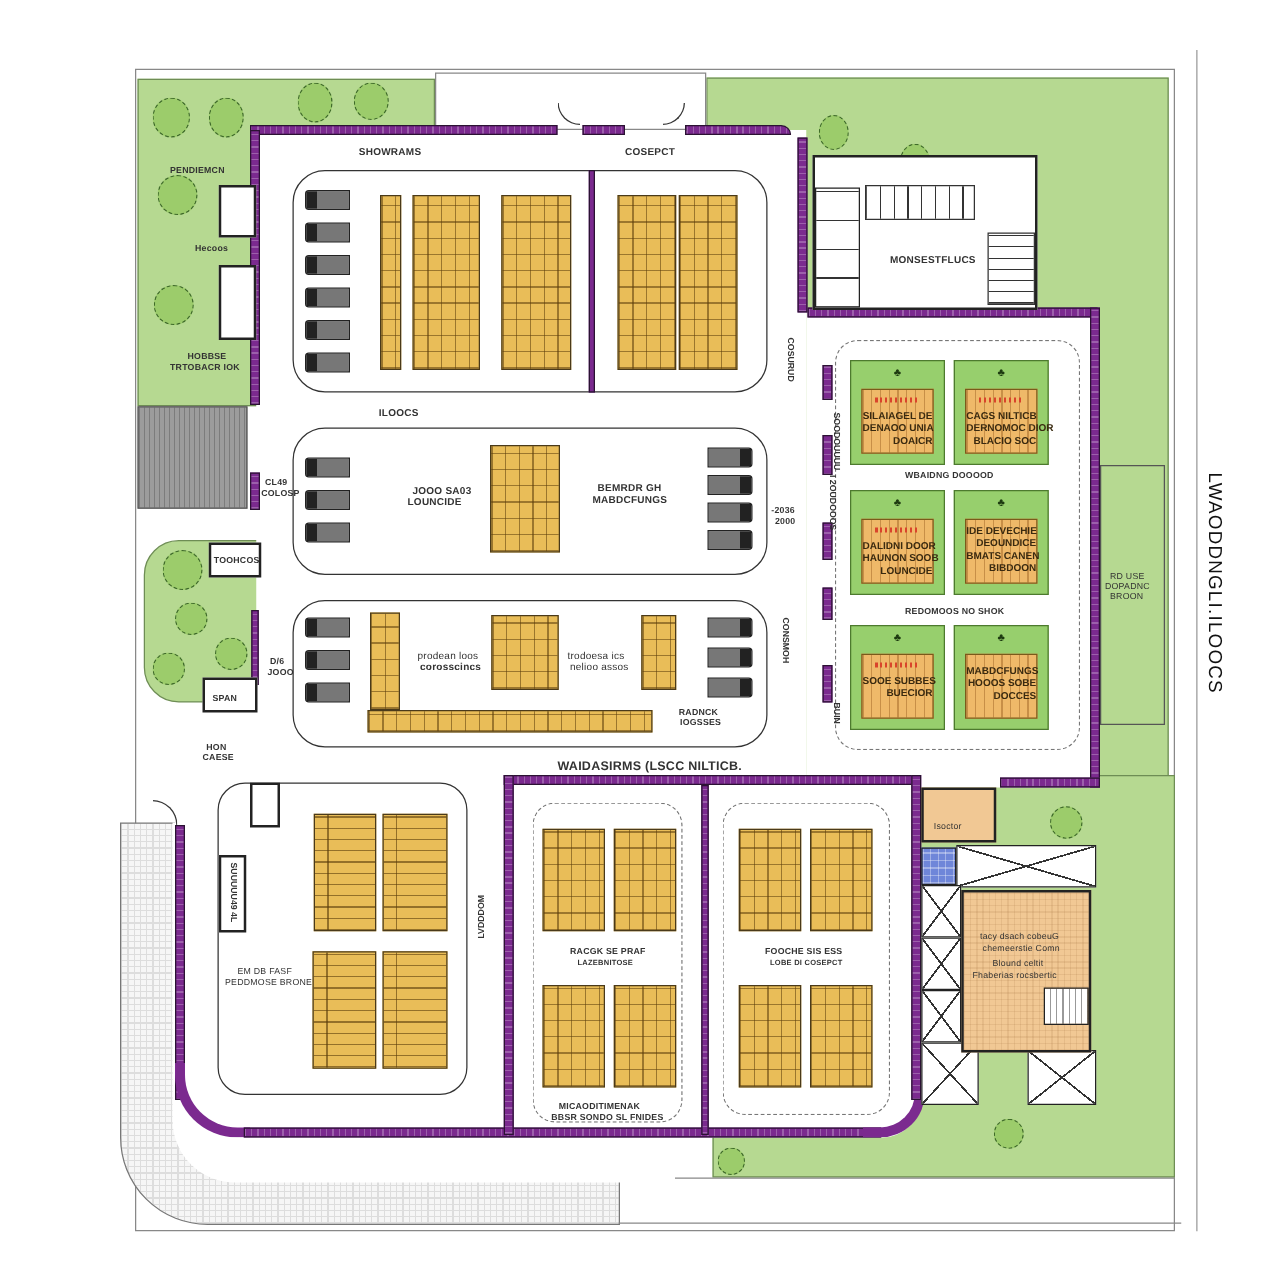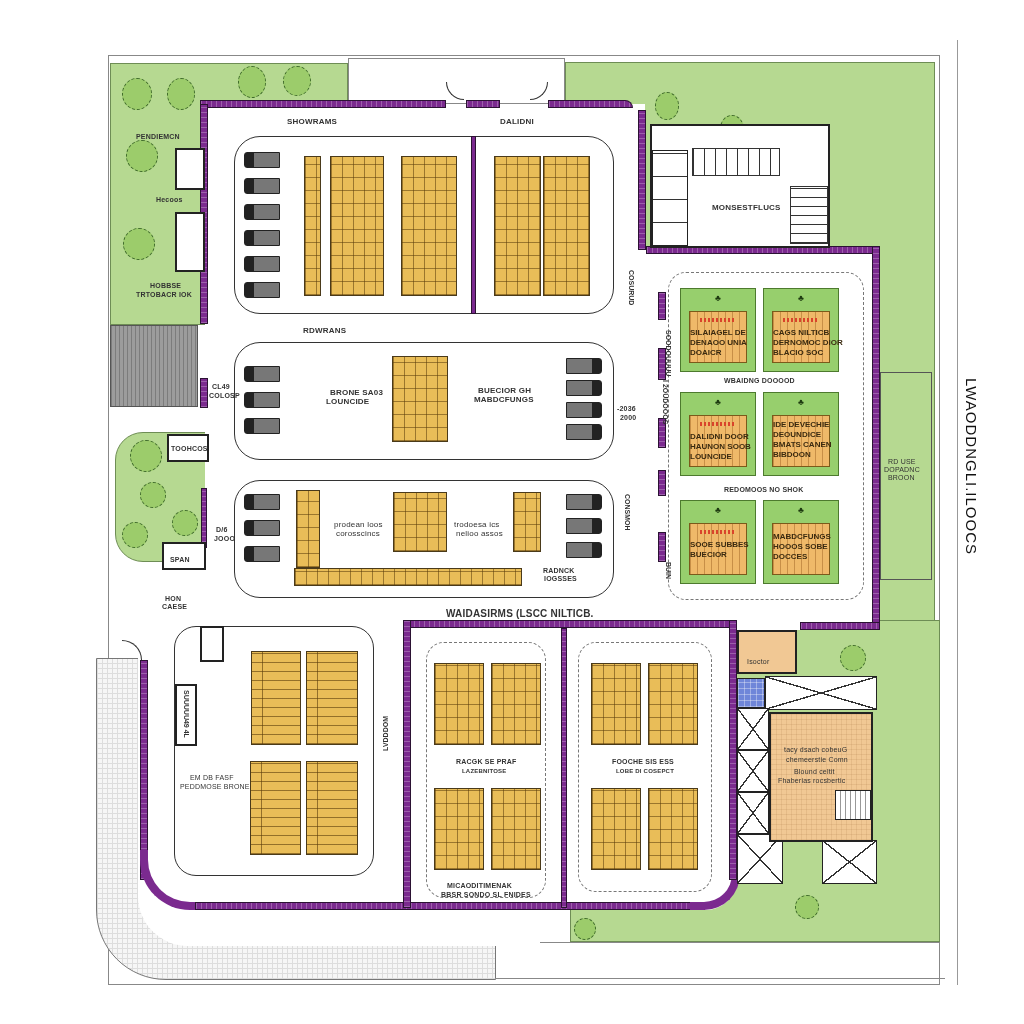--- a/index.html
+++ b/index.html
@@ -18,21 +18,21 @@
                          repeating-linear-gradient(0deg,rgba(90,60,10,0.55) 0 1px,transparent 1px 13px);}
   .rackh{position:absolute;box-sizing:border-box;border:1.5px solid #4a3a1a;background-color:#e9bd58;
         background-image:repeating-linear-gradient(0deg,rgba(90,60,10,0.6) 0 1px,transparent 1px 9px),
                          linear-gradient(90deg,transparent 10px,rgba(90,60,10,0.6) 10px 11px,transparent 11px);}
   .dock{position:absolute;width:36px;height:16px;border:1.5px solid #222;border-radius:3px 0 0 3px;background:linear-gradient(90deg,#222 0 9px,#777 9px);box-sizing:border-box;}
   .dock.r{border-radius:0 3px 3px 0;background:linear-gradient(270deg,#222 0 9px,#777 9px);}
   .plot{position:absolute;box-sizing:border-box;border:1.5px solid #4d7a2e;background:#97cf6d;}
   .plot .inner{position:absolute;left:8px;right:8px;top:22px;bottom:8px;border:1px solid #7a5a1a;background-color:#efb969;
         background-image:repeating-linear-gradient(90deg,rgba(140,80,20,0.4) 0 1px,transparent 1px 7px);}
   .plot .tag{position:absolute;left:0;right:0;top:4px;text-align:center;font-size:9px;color:#1d3a10;}
-  .plot .txt{position:absolute;left:0;right:0;top:16px;font-size:8px;font-weight:bold;color:#3a2a10;text-align:left;line-height:10px;}
+  .plot .txt{position:absolute;left:0;right:0;top:16px;font-size:8px;font-weight:bold;color:#3a2a10;text-align:right;line-height:10px;}
   .plot .stripe{position:absolute;left:10px;right:10px;top:6px;height:4px;background:repeating-linear-gradient(90deg,#d9442b 0 2px,transparent 2px 4px);}
   .dash{position:absolute;box-sizing:border-box;border:1px dashed #777;border-radius:18px;}
   .room{position:absolute;box-sizing:border-box;border:2px solid #222;background:#fff;}
   .xbox{position:absolute;box-sizing:border-box;border:1.5px solid #222;background:
         linear-gradient(to top right,transparent calc(50% - 0.7px),#333 calc(50% - 0.7px),#333 calc(50% + 0.7px),transparent calc(50% + 0.7px)),
         linear-gradient(to bottom right,transparent calc(50% - 0.7px),#333 calc(50% - 0.7px),#333 calc(50% + 0.7px),transparent calc(50% + 0.7px)),#fff;}
   .door{position:absolute;width:18px;height:18px;border:1px solid #333;border-radius:0 0 18px 0;border-top:none;border-left:none;box-sizing:border-box;}
   .hatch{background:#9c9c9c;background-image:repeating-linear-gradient(90deg,#7c7c7c 0 1px,transparent 1px 4px);border:1px solid #555;}
   .grid-fine{background-color:#f6f6f6;background-image:repeating-linear-gradient(90deg,#ddd 0 1px,transparent 1px 5px),repeating-linear-gradient(0deg,#ddd 0 1px,transparent 1px 5px);}
   .vtext{position:absolute;writing-mode:vertical-rl;font-size:7px;font-weight:bold;color:#333;}
@@ -110,22 +110,22 @@
 
 <div class="room" style="left:650px;top:124px;width:180px;height:124px;border-width:2px;"></div>
 <div class="abs" style="left:692px;top:148px;width:88px;height:28px;background:repeating-linear-gradient(90deg,#333 0 1px,#fff 1px 11px);border:1px solid #333;"></div>
 <div class="abs" style="left:790px;top:186px;width:38px;height:58px;background:repeating-linear-gradient(0deg,#333 0 1px,#fff 1px 9px);border:1px solid #333;"></div>
 <div class="room" style="left:652px;top:150px;width:36px;height:96px;border-width:1px;background:repeating-linear-gradient(0deg,#fff 0 22px,#333 22px 23px);"></div>
 <div class="lbl md" style="left:712px;top:202px;font-size:8px;">MONSESTFLUCS</div>
 
 <div class="bay" style="left:234px;top:136px;width:380px;height:178px;"></div>
 <div class="abs" style="left:471px;top:136px;width:5px;height:178px;background:#7b2a8f;border:1px solid #2b1233;"></div>
 <div class="lbl" style="left:287px;top:117px;">SHOWRAMS</div>
-<div class="lbl" style="left:500px;top:117px;">DALIDNI</div>
-<div class="lbl" style="left:303px;top:326px;">RDWRANS</div>
+<div class="lbl" style="left:500px;top:117px;">COSEPCT</div>
+<div class="lbl" style="left:303px;top:326px;">ILOOCS</div>
 <div class="vtext" style="left:628px;top:270px;">COSURUD</div>
 
 <div class="dock" style="left:244px;top:152px;"></div>
 <div class="dock" style="left:244px;top:178px;"></div>
 <div class="dock" style="left:244px;top:204px;"></div>
 <div class="dock" style="left:244px;top:230px;"></div>
 <div class="dock" style="left:244px;top:256px;"></div>
 <div class="dock" style="left:244px;top:282px;"></div>
 
 <div class="rack" style="left:304px;top:156px;width:17px;height:140px;"></div>
@@ -136,42 +136,42 @@
 
 <div class="bay" style="left:234px;top:342px;width:380px;height:118px;"></div>
 <div class="dock" style="left:244px;top:366px;"></div>
 <div class="dock" style="left:244px;top:392px;"></div>
 <div class="dock" style="left:244px;top:418px;"></div>
 <div class="dock r" style="left:566px;top:358px;"></div>
 <div class="dock r" style="left:566px;top:380px;"></div>
 <div class="dock r" style="left:566px;top:402px;"></div>
 <div class="dock r" style="left:566px;top:424px;"></div>
 <div class="rack" style="left:392px;top:356px;width:56px;height:86px;"></div>
-<div class="lbl" style="left:330px;top:388px;">BRONE SA03</div>
+<div class="lbl" style="left:330px;top:388px;">JOOO SA03</div>
 <div class="lbl" style="left:326px;top:397px;">LOUNCIDE</div>
-<div class="lbl" style="left:478px;top:386px;">BUECIOR GH</div>
+<div class="lbl" style="left:478px;top:386px;">BEMRDR GH</div>
 <div class="lbl" style="left:474px;top:395px;">MABDCFUNGS</div>
 <div class="lbl sm" style="left:617px;top:405px;">-2036</div>
 <div class="lbl sm" style="left:620px;top:414px;">2000</div>
 <div class="lbl sm" style="left:212px;top:383px;">CL49</div>
 <div class="lbl sm" style="left:209px;top:392px;">COLOSP</div>
 
 <div class="bay" style="left:234px;top:480px;width:380px;height:118px;"></div>
 <div class="dock" style="left:244px;top:494px;"></div>
 <div class="dock" style="left:244px;top:520px;"></div>
 <div class="dock" style="left:244px;top:546px;"></div>
 <div class="dock r" style="left:566px;top:494px;"></div>
 <div class="dock r" style="left:566px;top:518px;"></div>
 <div class="dock r" style="left:566px;top:542px;"></div>
 <div class="rack" style="left:296px;top:490px;width:24px;height:78px;"></div>
 <div class="rack" style="left:393px;top:492px;width:54px;height:60px;"></div>
 <div class="rack" style="left:513px;top:492px;width:28px;height:60px;"></div>
 <div class="rack" style="left:294px;top:568px;width:228px;height:18px;"></div>
 <div class="lbl" style="left:334px;top:520px;font-weight:normal;">prodean loos</div>
-<div class="lbl" style="left:336px;top:529px;font-weight:normal;">corosscincs</div>
+<div class="lbl" style="left:336px;top:529px;font-weight:bold;">corosscincs</div>
 <div class="lbl" style="left:454px;top:520px;font-weight:normal;">trodoesa ics</div>
 <div class="lbl" style="left:456px;top:529px;font-weight:normal;">nelioo assos</div>
 <div class="lbl sm" style="left:543px;top:567px;">RADNCK</div>
 <div class="lbl sm" style="left:544px;top:575px;">IOGSSES</div>
 <div class="lbl sm" style="left:216px;top:526px;">D/6</div>
 <div class="lbl sm" style="left:214px;top:535px;">JOOO</div>
 <div class="vtext" style="left:624px;top:494px;">CONSMOH</div>
 
 <div class="lbl md" style="left:446px;top:608px;font-size:10px;">WAIDASIRMS (LSCC NILTICB.</div>
 

